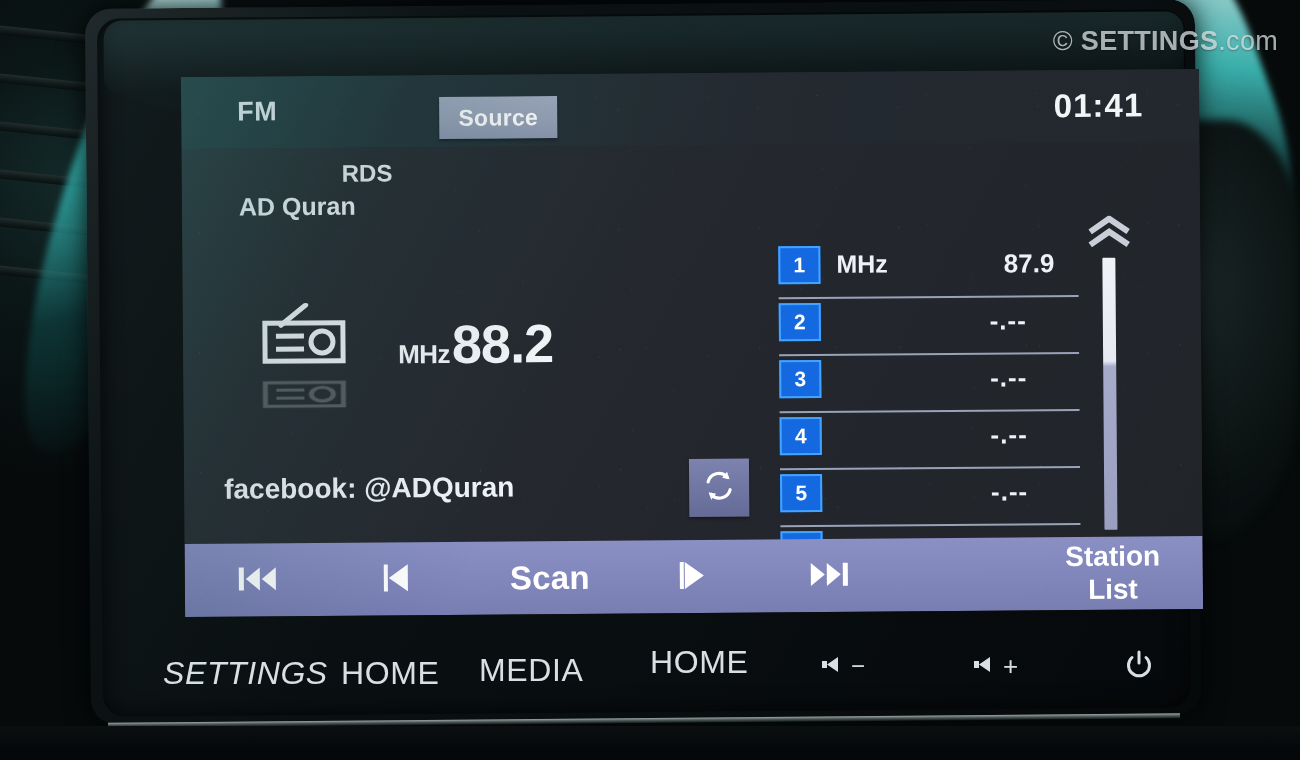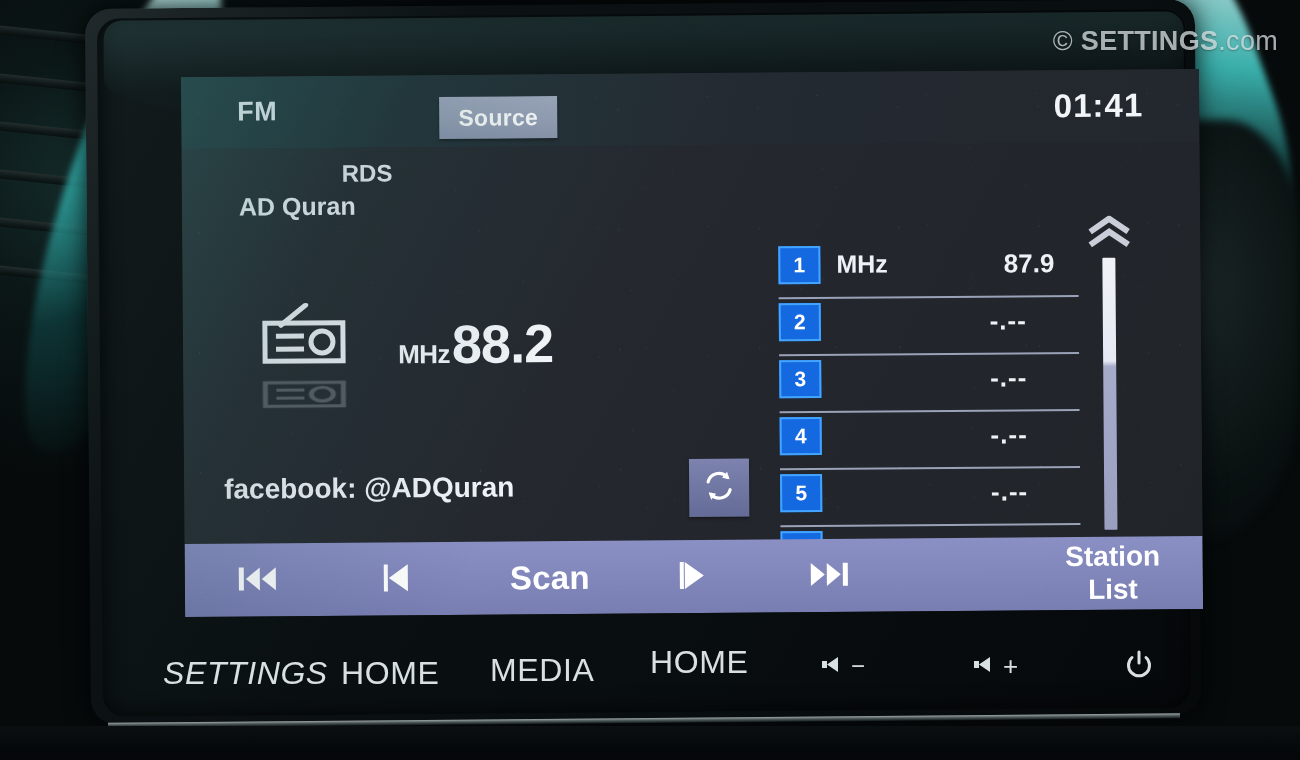--- a/index.html
+++ b/index.html
@@ -605,21 +605,21 @@
       </div>
 
     </div>
 
     <div class="screen-noise"></div>
     <div class="screen-glare"></div>
   </div>
 
   <div class="hw-label italic" style="left:163px; top:655px">SETTINGS</div>
   <div class="hw-label" style="left:341px; top:655px">HOME</div>
-  <div class="hw-label" style="left:490px; top:652px">MEDIA</div>
+  <div class="hw-label" style="left:479px; top:652px">MEDIA</div>
   <div class="hw-label" style="left:650px; top:644px">HOME</div>
 
   <div class="hw-icon" style="left:820px; top:652px">
     <span>
       <svg width="24" height="24" viewBox="0 0 24 24" fill="none">
         <rect x="2" y="9" width="5" height="7" fill="#d9e0e4"></rect>
         <path d="M7 12.5 L18 5 L18 20 Z" fill="#d9e0e4"></path>
       </svg>
     </span>
     <span style="font-size:24px;line-height:1">−</span>

